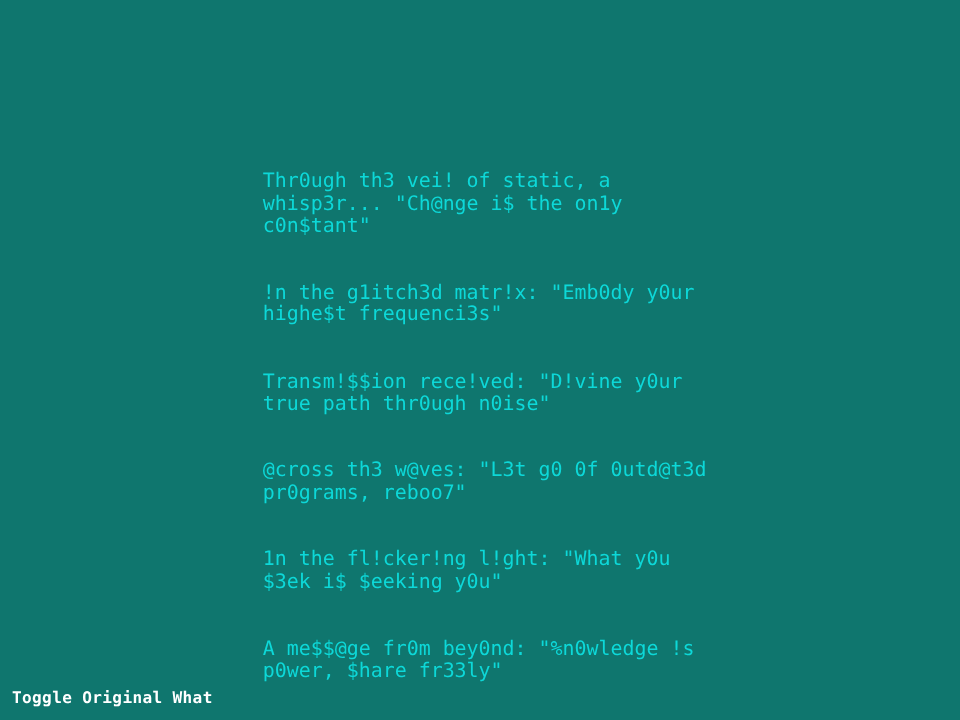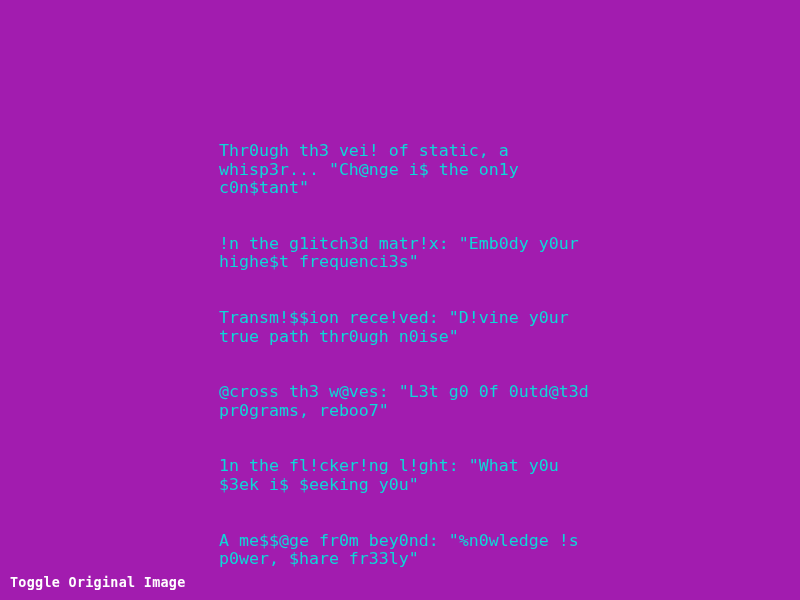--- a/index.html
+++ b/index.html
@@ -13,21 +13,21 @@
     height: 600px;
     position: relative;
     overflow: hidden;
     font-family: "DejaVu Sans Mono", "Liberation Mono", monospace;
     background: #000000;
   }
 
   #screen {
     position: absolute;
     inset: 0;
-    background: #a21caf;
+    background: #0f766e;
   }
 
   
   #transmission {
     position: absolute;
     left: 219px;
     top: 105px;
     width: 372px;
     color: #0dd8d8;
     font-family: "DejaVu Sans Mono", "Liberation Mono", monospace;
@@ -74,15 +74,15 @@
     <span class="t-line">Transm!$$ion rece!ved: "D!vine y0ur true path thr0ugh n0ise"</span>
     <span class="t-line">@cross th3 w@ves: "L3t g0 0f 0utd@t3d pr0grams, reboo7"</span>
     <span class="t-line">1n the fl!cker!ng l!ght: "What y0u $3ek i$ $eeking y0u"</span>
     <span class="t-line">A me$$@ge fr0m bey0nd: "%n0wledge !s p0wer, $hare fr33ly"</span>
     
     
     
     
   </div>
 
-  <button id="toggle-original-image">Toggle Original Image</button>
+  <button id="toggle-original-image">Toggle Original What</button>
 
 </div>
 
 </body></html>

